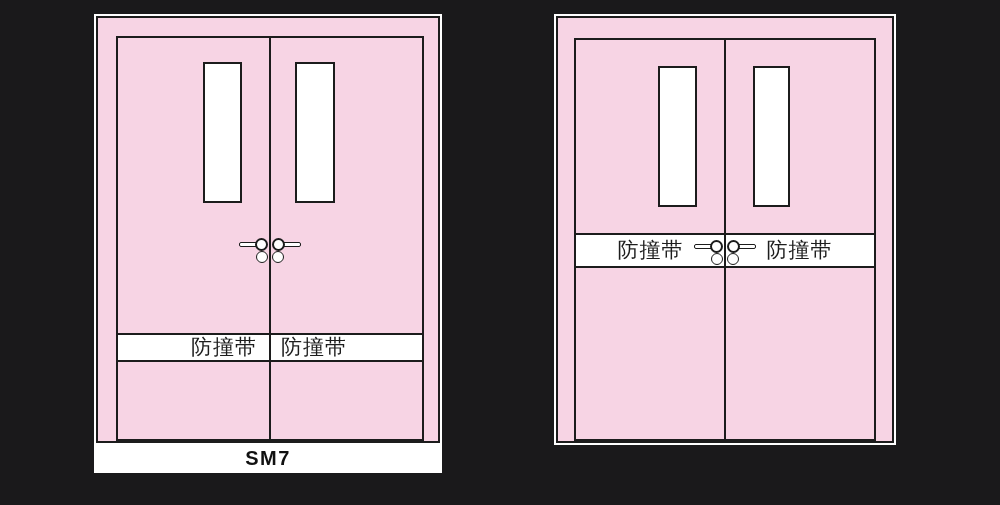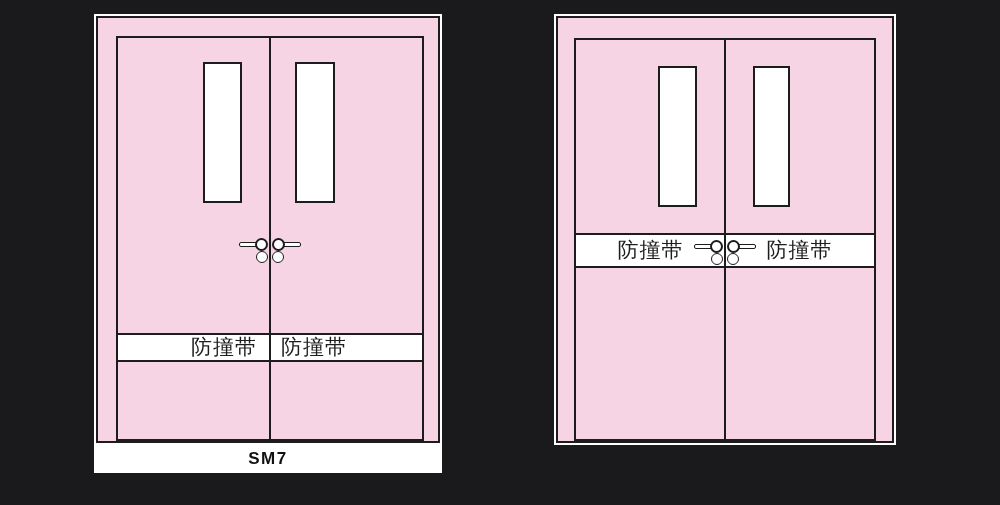--- a/index.html
+++ b/index.html
@@ -82,21 +82,21 @@
   .cyl-left { left:17px; }
   .cyl-right{ right:17px; }
 
   .label-bar{
     position:relative; margin:1px -2px 0; height:29px;
     background:var(--white);
     display:flex; align-items:center; justify-content:center;
   }
   .model-text{
     font-family:"Liberation Sans", sans-serif;
-    font-weight:bold; font-size:17px; letter-spacing:1.5px; color:#111111;
+    font-weight:bold; font-size:20px; letter-spacing:1.5px; color:#111111;
   }
 </style>
 </head>
 <body>
 
 <div class="stage">
 
   <figure class="door-figure sm7">
     <div class="door-frame">
       <div class="door-leaves">

